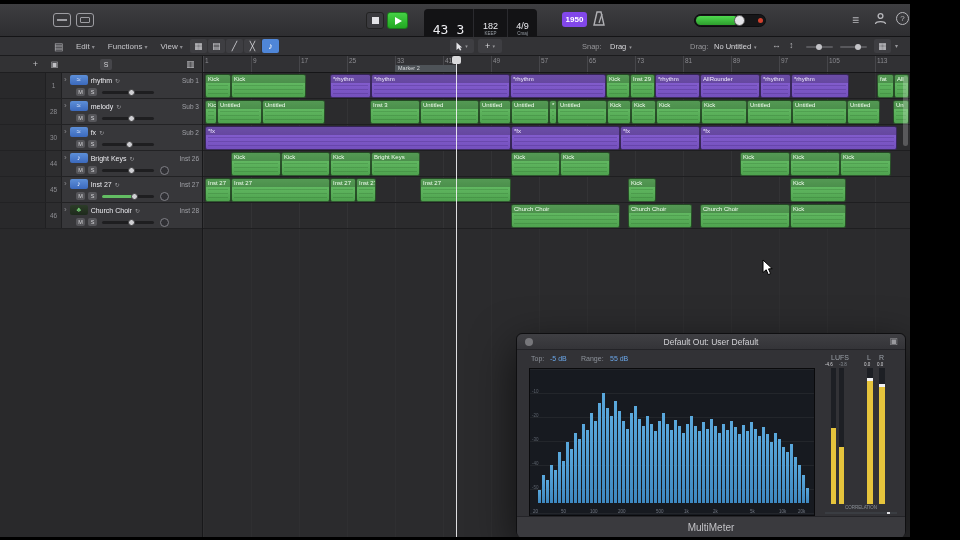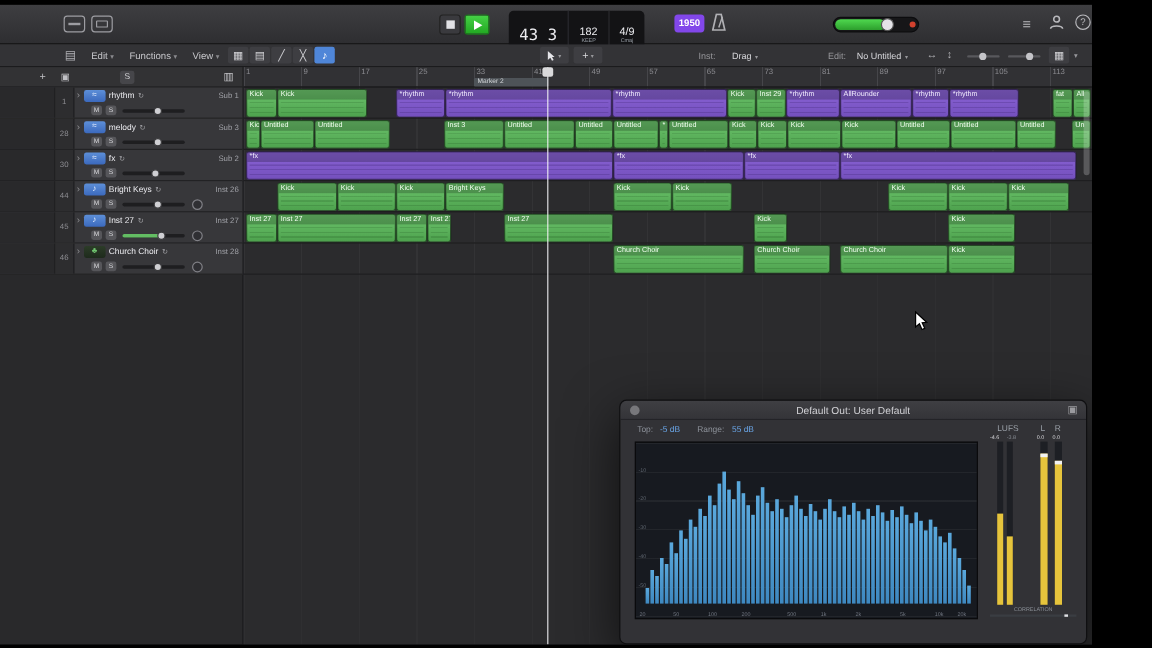--- a/index.html
+++ b/index.html
@@ -203,23 +203,23 @@
       <div class="ptool" id="ptr">
         <svg width="7" height="9" viewBox="0 0 7 9">
             <path d="M0.5,0.5 L0.5,8 L2.6,6.2 L4,8.6 L5.4,7.9 L4,5.6 L6.2,5.4 Z" fill="#e6e6ea"></path>
           </svg>
         <span class="ch">▾</span>
       </div>
       <div class="ptool" id="xtool">
         <span>+</span>
         <span class="ch">▾</span>
       </div>
-      <span class="t2lab" id="snaplab">Inst:</span>
+      <span class="t2lab" id="snaplab">Snap:</span>
       <span class="t2val" id="snapval"><span>Drag</span><span class="ch">▾</span></span>
-      <span class="t2lab" id="draglab">Edit:</span>
+      <span class="t2lab" id="draglab">Drag:</span>
       <span class="t2val" id="dragval"><span>No Untitled</span><span class="ch">▾</span></span>
       <span class="zic" id="z1">↔</span>
       <span class="zic" id="z2">↕</span>
       <div class="msl" id="ms1">
           <span></span>
         </div>
       <div class="msl" id="ms2">
           <span></span>
         </div>
       <span class="tbn" id="zgrid">▦</span>
@@ -673,19 +673,20 @@
           <span class="mcol" style="left: 58px; width: 6px;"></span>
           <span class="mfill" style="left: 10px; width: 5px; height: 76px;"></span>
           <span class="mfill" style="left: 18px; width: 5px; height: 57px;"></span>
           <span class="mfill" style="left: 46px; width: 6px; height: 126px;">
             <span class="mcap"></span>
           </span>
           <span class="mfill" style="left: 58px; width: 6px; height: 120px;">
             <span class="mcap"></span>
           </span>
         </div>
+      <div id="pname">MultiMeter</div>
     </div>
   </div>
 
   <svg id="cursor" width="12" height="18" viewBox="0 0 12 18">
       <path d="M1,1 L1,13.5 L4.2,10.8 L6.3,15.6 L8.6,14.6 L6.5,9.9 L10.2,9.6 Z" fill="#fff" stroke="#000" stroke-width="1"></path>
     </svg>
 </div>
 
 </body></html>

